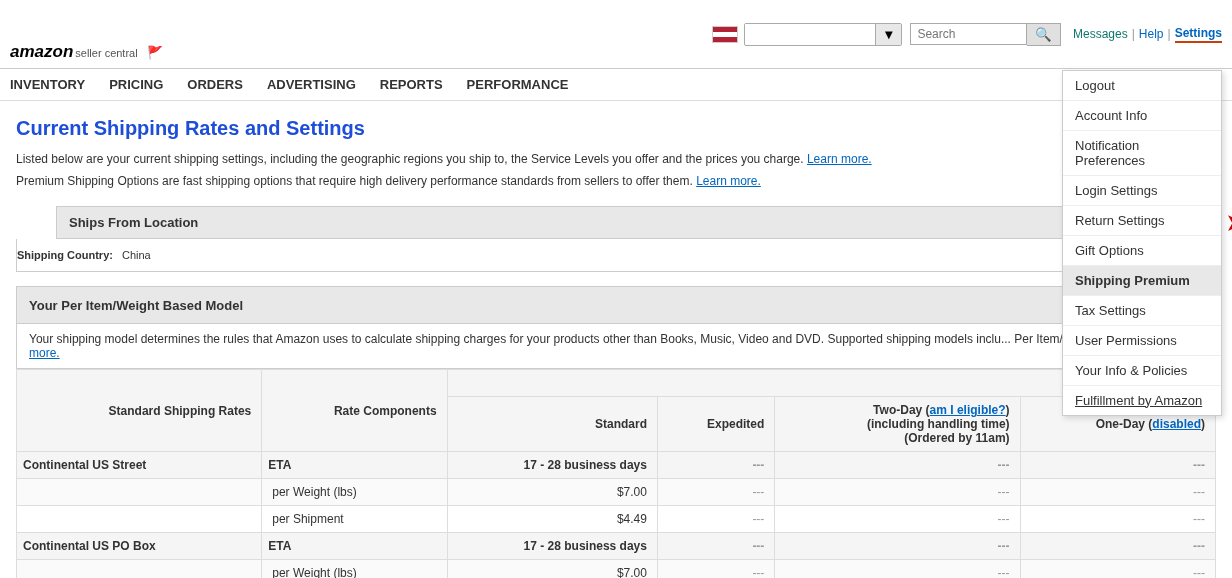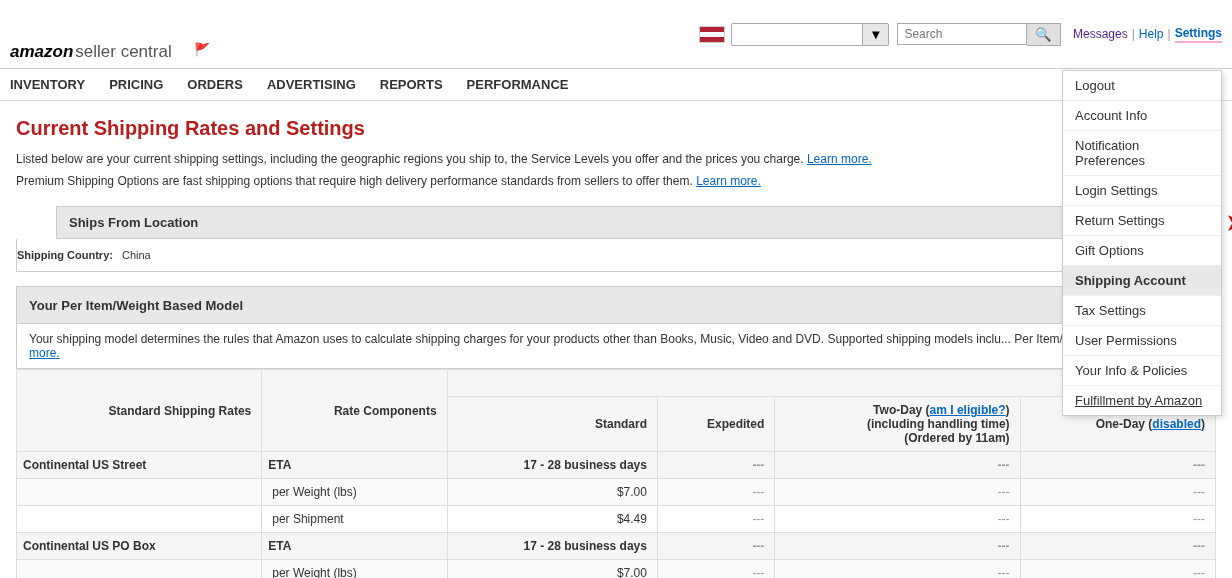--- a/index.html
+++ b/index.html
@@ -1,20 +1,20 @@
 <!DOCTYPE html>
 <html><head>
   <meta charset="utf-8">
   <style>
     * { margin: 0; padding: 0; box-sizing: border-box; }
     body { font-family: Arial, sans-serif; font-size: 13px; color: #333; background: #fff; overflow-x: hidden; }
 
     
     #header { display: flex; align-items: center; padding: 6px 10px; border-bottom: 1px solid #ccc; background: #fff; position: relative; }
-    #logo-area { display: flex; align-items: flex-start; gap: 15px; flex: 0 0 auto; margin-top: 36px; }
+    #logo-area { display: flex; align-items: center; gap: 2px; flex: 0 0 auto; margin-top: 36px; }
     #header-spacer { flex: 1; }
     #domain-select { display: flex; align-items: center; border: 1px solid #aaa; border-radius: 2px; }
     #domain-input { border: none; padding: 3px 6px; font-size: 12px; outline: none; width: 130px; }
     #domain-btn { background: #e8e8e8; border: none; border-left: 1px solid #aaa; padding: 3px 6px; cursor: pointer; }
     #search-area { display: flex; align-items: center; margin-left: 8px; }
     #header-links { display: flex; align-items: center; gap: 2px; margin-left: 12px; font-size: 12px; }
     #header-links a { color: #0066c0; text-decoration: none; }
     #header-links span { color: #999; }
 
     
@@ -23,21 +23,21 @@
     #main-content { flex: 1; padding: 16px 16px; min-width: 0; }
 
     
     #dropdown-menu { position: absolute; top: 44px; right: 0; width: 160px; background: #fff; border: 1px solid #ccc; box-shadow: 2px 2px 6px rgba(0,0,0,0.15); z-index: 100; }
     #dropdown-menu .menu-item { padding: 7px 12px; font-size: 13px; color: #333; cursor: pointer; border-bottom: 1px solid #eee; }
     #dropdown-menu .menu-item:last-child { border-bottom: none; text-decoration: underline; }
     #dropdown-menu .menu-item.active { background: #e8e8e8; font-weight: bold; }
     #header-right { position: relative; display: flex; align-items: center; }
 
     
-    .page-title { color: #b91c1c; font-size: 20px; font-weight: bold; margin-bottom: 10px; }
+    .page-title { color: #1d4ed8; font-size: 20px; font-weight: bold; margin-bottom: 10px; }
     .page-desc { font-size: 12px; color: #333; margin-bottom: 4px; line-height: 1.5; }
     .page-desc a { color: #0066c0; }
 
     
     .section-header { background: #e8e8e8; padding: 8px 12px; font-weight: bold; font-size: 13px; border: 1px solid #ccc; margin-top: 16px; display: flex; align-items: center; justify-content: space-between; position: relative; }
 
     
     .shipping-country-row { padding: 10px 0; border: 1px solid #ccc; border-top: none; font-size: 11px; }
     .shipping-country-row .label { font-weight: bold; }
 
@@ -60,51 +60,51 @@
     .row-main { background: #fff; }
     .dashes { color: #999; }
   </style>
 </head>
 <body>
 
 <div id="header">
   <div id="logo-area">
     <div style="display:flex;align-items:baseline;gap:2px;">
       <span style="font-size:17px;font-weight:bold;font-style:italic;color:#000;">amazon</span>
-      <span style="font-size:17px;color:#555;">seller central</span>
+      <span style="font-size:11px;color:#555;">seller central</span>
     </div>
     <span style="margin-left:8px;">🚩</span>
   </div>
   <div id="header-spacer"></div>
   <span style="width:26px;height:17px;border:1px solid #ccc;display:inline-block;margin-right:6px;background:linear-gradient(#b22234 33%, #fff 33%, #fff 66%, #b22234 66%);"></span>
   <div id="domain-select">
     <input id="domain-input" type="text" style="border: none; padding: 3px 6px; font-size: 12px; outline: none; width: 130px;">
     <button id="domain-btn" style="background:#e8e8e8;border:none;border-left:1px solid #aaa;padding:3px 6px;cursor:pointer;">▼</button>
   </div>
   <div id="search-area" style="margin-left:8px;display:flex;">
-    <input type="text" style="border: 1px solid rgb(170, 170, 170); padding: 3px 6px; font-size: 12px; width: 130px; outline: none;" placeholder="Search">
+    <input type="text" style="border: 1px solid rgb(170, 170, 170); padding: 3px 6px; font-size: 12px; width: 117px; outline: none;" placeholder="Search">
     <button style="background:#e0e0e0;border:1px solid #aaa;border-left:none;padding:3px 8px;cursor:pointer;">🔍</button>
   </div>
   <div id="header-right">
     <div id="header-links" style="display:flex;align-items:center;gap:4px;margin-left:12px;font-size:12px;">
-      <a href="#" style="color:#4c1d95;text-decoration:none;">Messages</a>
+      <a href="#" style="color:#0f766e;text-decoration:none;">Messages</a>
       <span style="color:#999;">|</span>
       <a href="#" style="color:#0066c0;text-decoration:none;">Help</a>
       <span style="color:#999;">|</span>
-      <a href="#" style="color:#0066c0;text-decoration:none;font-weight:bold;border-bottom:2px solid #f9a8d4;padding-bottom:1px;">Settings</a>
+      <a href="#" style="color:#0066c0;text-decoration:none;font-weight:bold;border-bottom:2px solid #c2410c;padding-bottom:1px;">Settings</a>
     </div>
 
     <div id="dropdown-menu">
       <div class="menu-item">Logout</div>
       <div class="menu-item">Account Info</div>
       <div class="menu-item">Notification Preferences</div>
       <div class="menu-item">Login Settings</div>
       <div class="menu-item">Return Settings</div>
       <div class="menu-item">Gift Options</div>
-      <div class="menu-item active">Shipping Account</div>
+      <div class="menu-item active">Shipping Premium</div>
       <div class="menu-item">Tax Settings</div>
       <div class="menu-item">User Permissions</div>
       <div class="menu-item">Your Info &amp; Policies</div>
       <div class="menu-item">Fulfillment by Amazon</div>
     </div>
   </div>
 </div>
 
 <div id="nav">
   <a href="#">INVENTORY</a>

